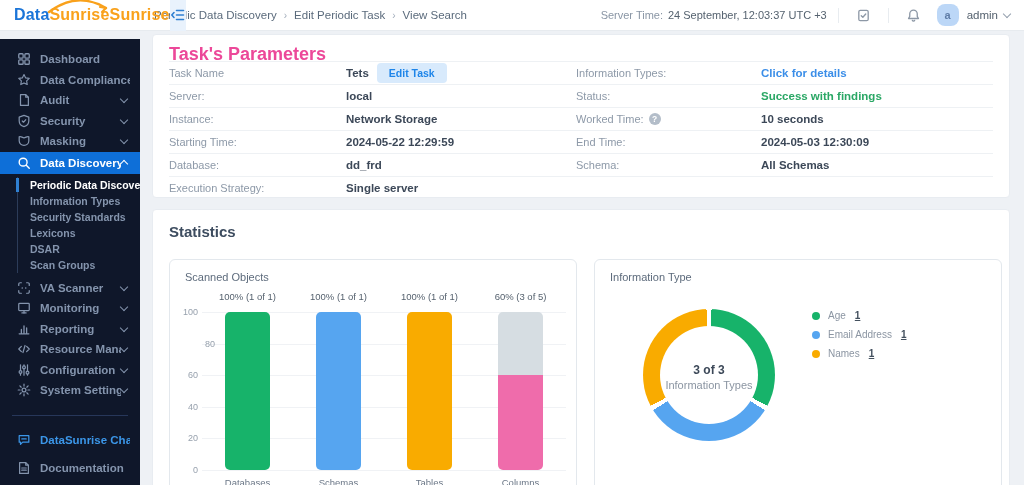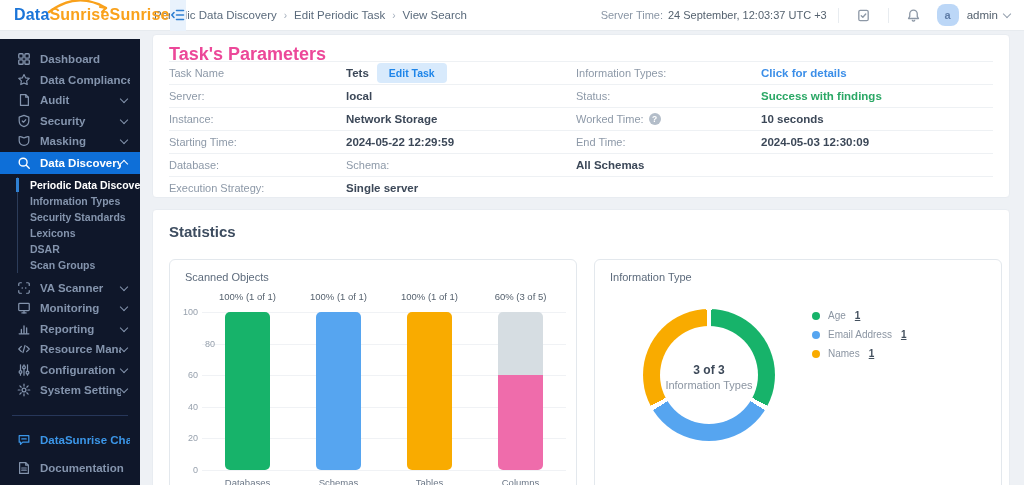--- a/index.html
+++ b/index.html
@@ -345,20 +345,21 @@
       <span class="pvalue">10 seconds</span>
     </div>
     <div class="prow">
       <span class="plabel">Starting Time:</span>
       <span class="pvalue">2024-05-22 12:29:59</span>
       <span class="plabel">End Time:</span>
       <span class="pvalue">2024-05-03 12:30:09</span>
     </div>
     <div class="prow">
       <span class="plabel">Database:</span>
+      <span class="pvalue">dd_frd</span>
       <span class="plabel">Schema:</span>
       <span class="pvalue">All Schemas</span>
     </div>
     <div class="prow">
       <span class="plabel">Execution Strategy:</span>
       <span class="pvalue">Single server</span>
       <span class="plabel"></span>
       <span class="pvalue"></span>
     </div>
   </div>

